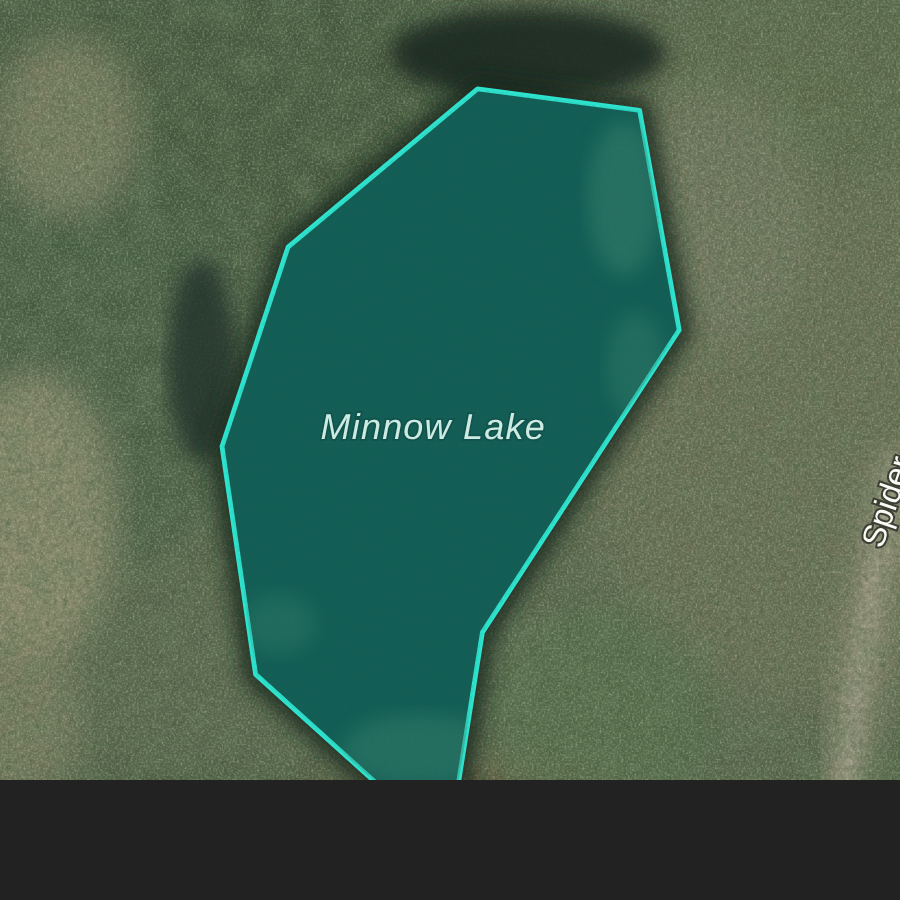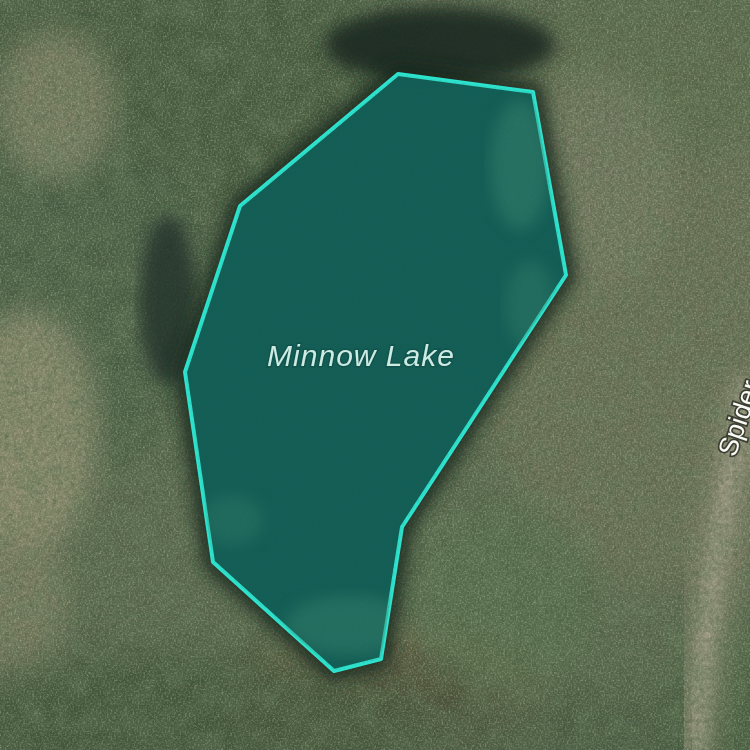--- a/index.html
+++ b/index.html
@@ -4,21 +4,21 @@
 <style>
   html, body {
     margin: 0;
     padding: 0;
     background: #222;
     font-family: "Liberation Sans", sans-serif;
   }
   .map-viewport {
     position: relative;
     width: 750px;
-    height: 750px;
+    height: 650px;
     overflow: hidden;
     background: #0ea5e9;
   }
   .map-viewport svg {
     display: block;
     width: 750px;
     height: 750px;
   }
   .lake-label-text {
     font-family: "Liberation Sans", "DejaVu Sans", sans-serif;

